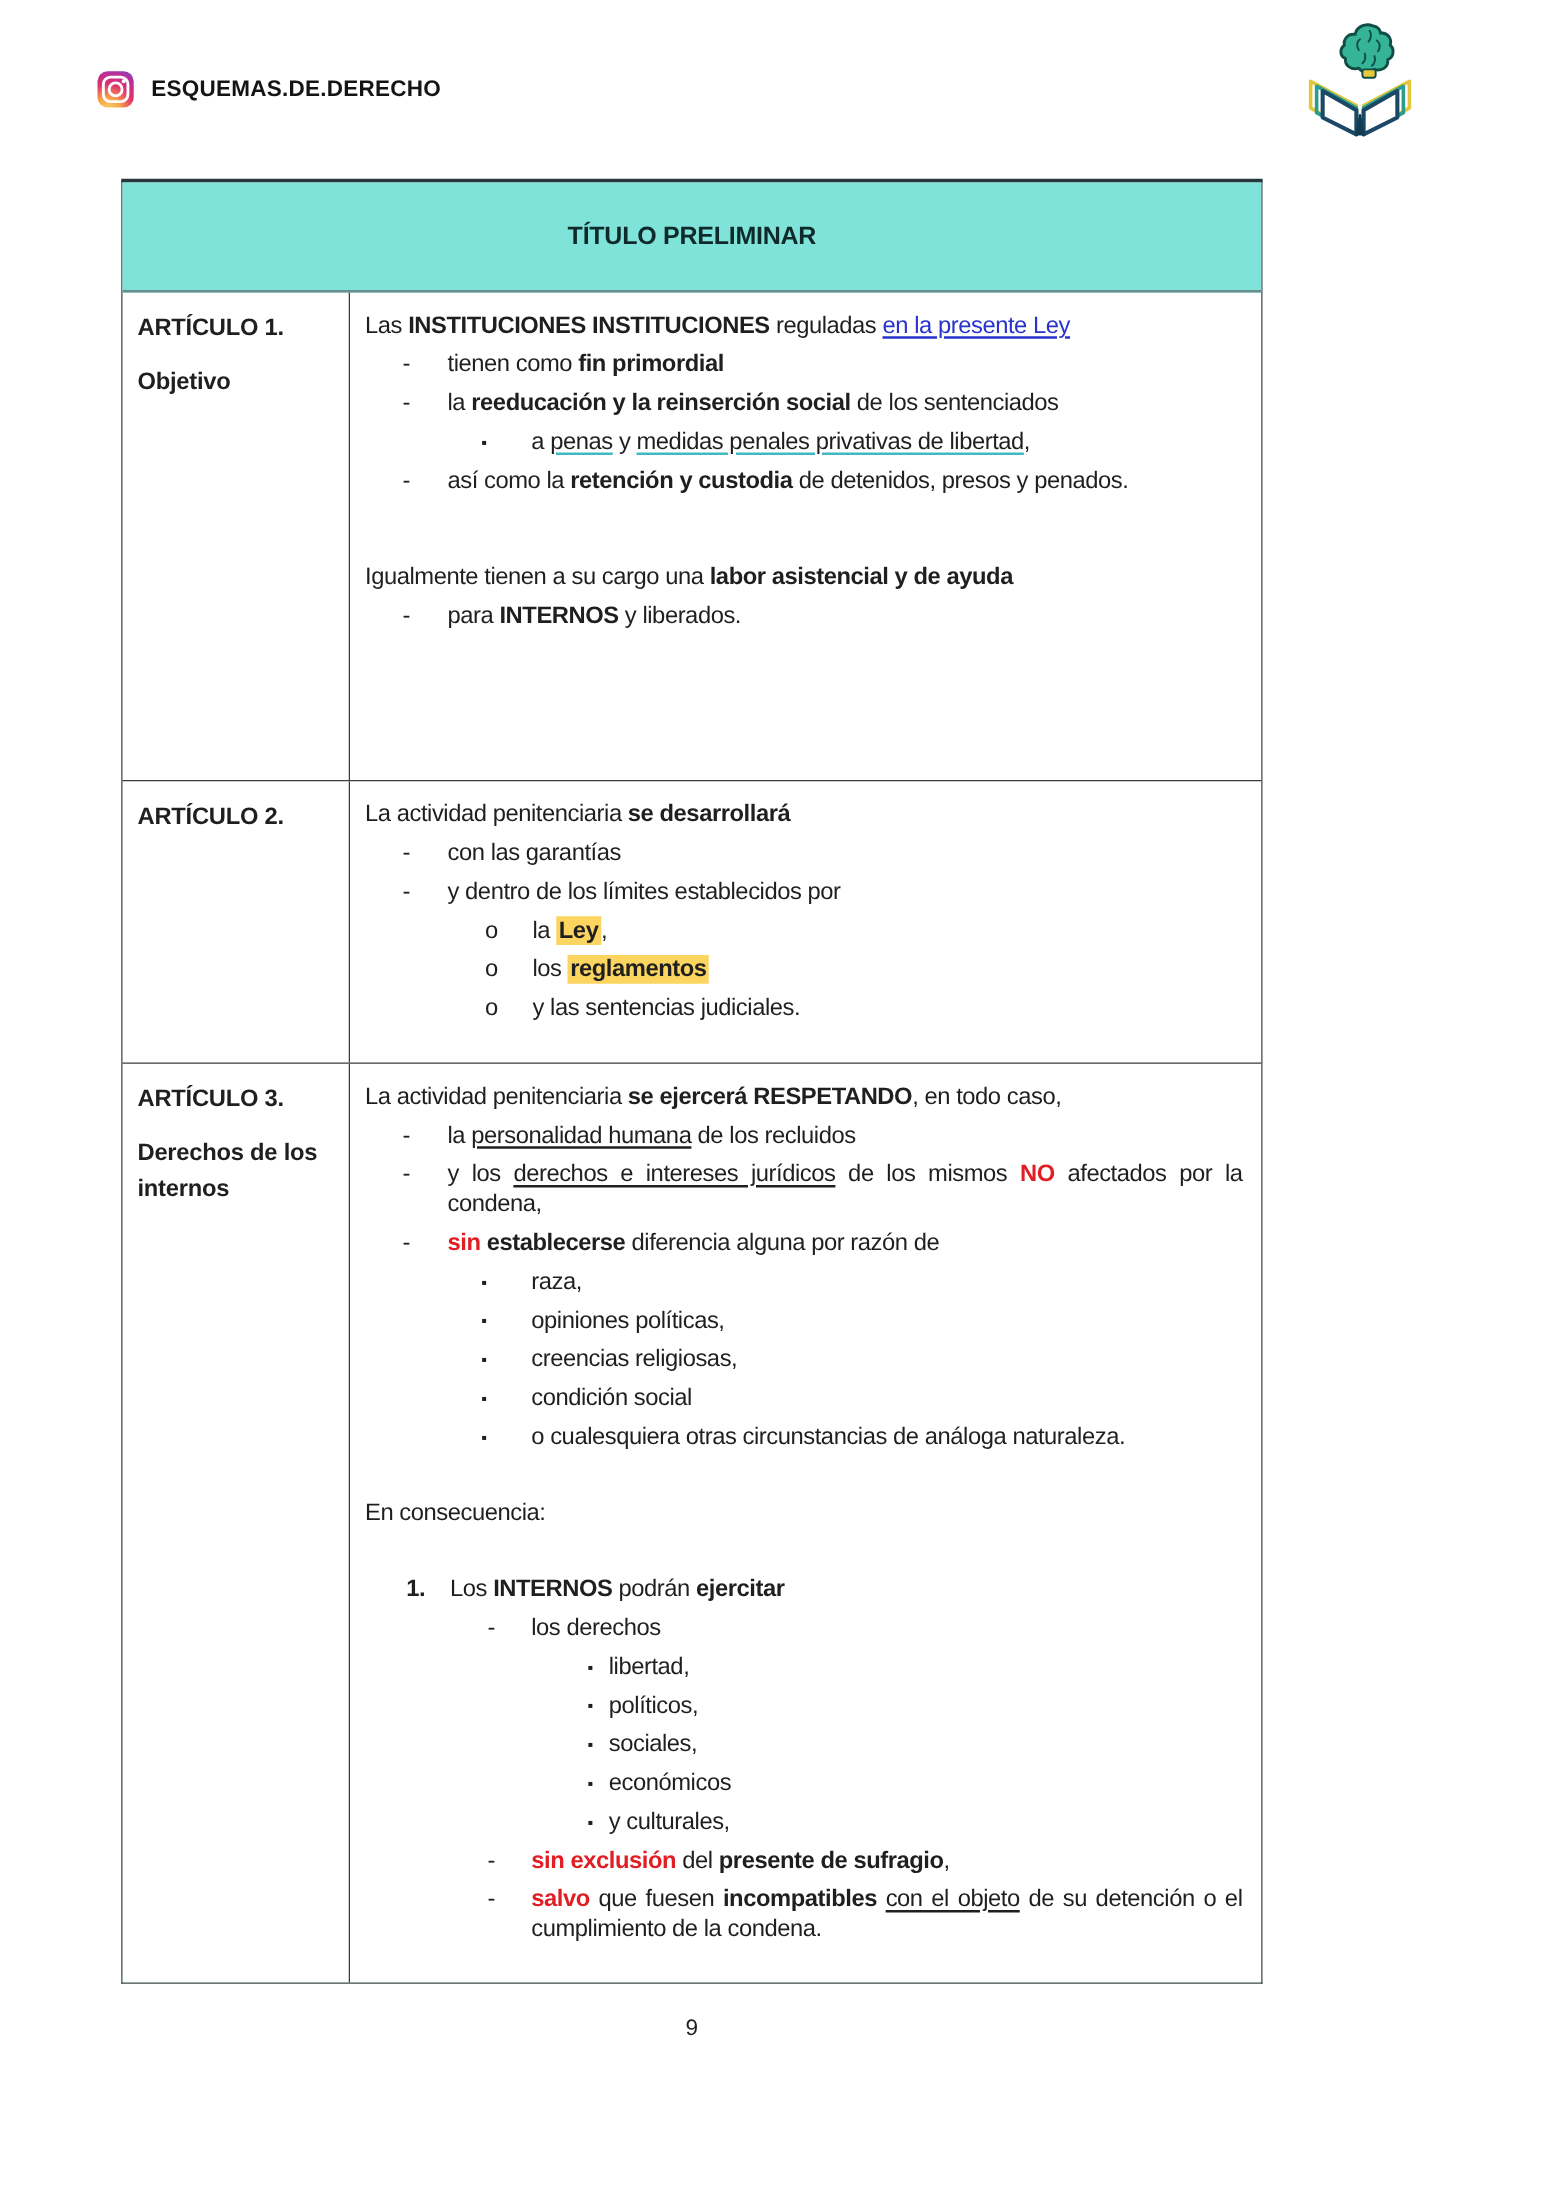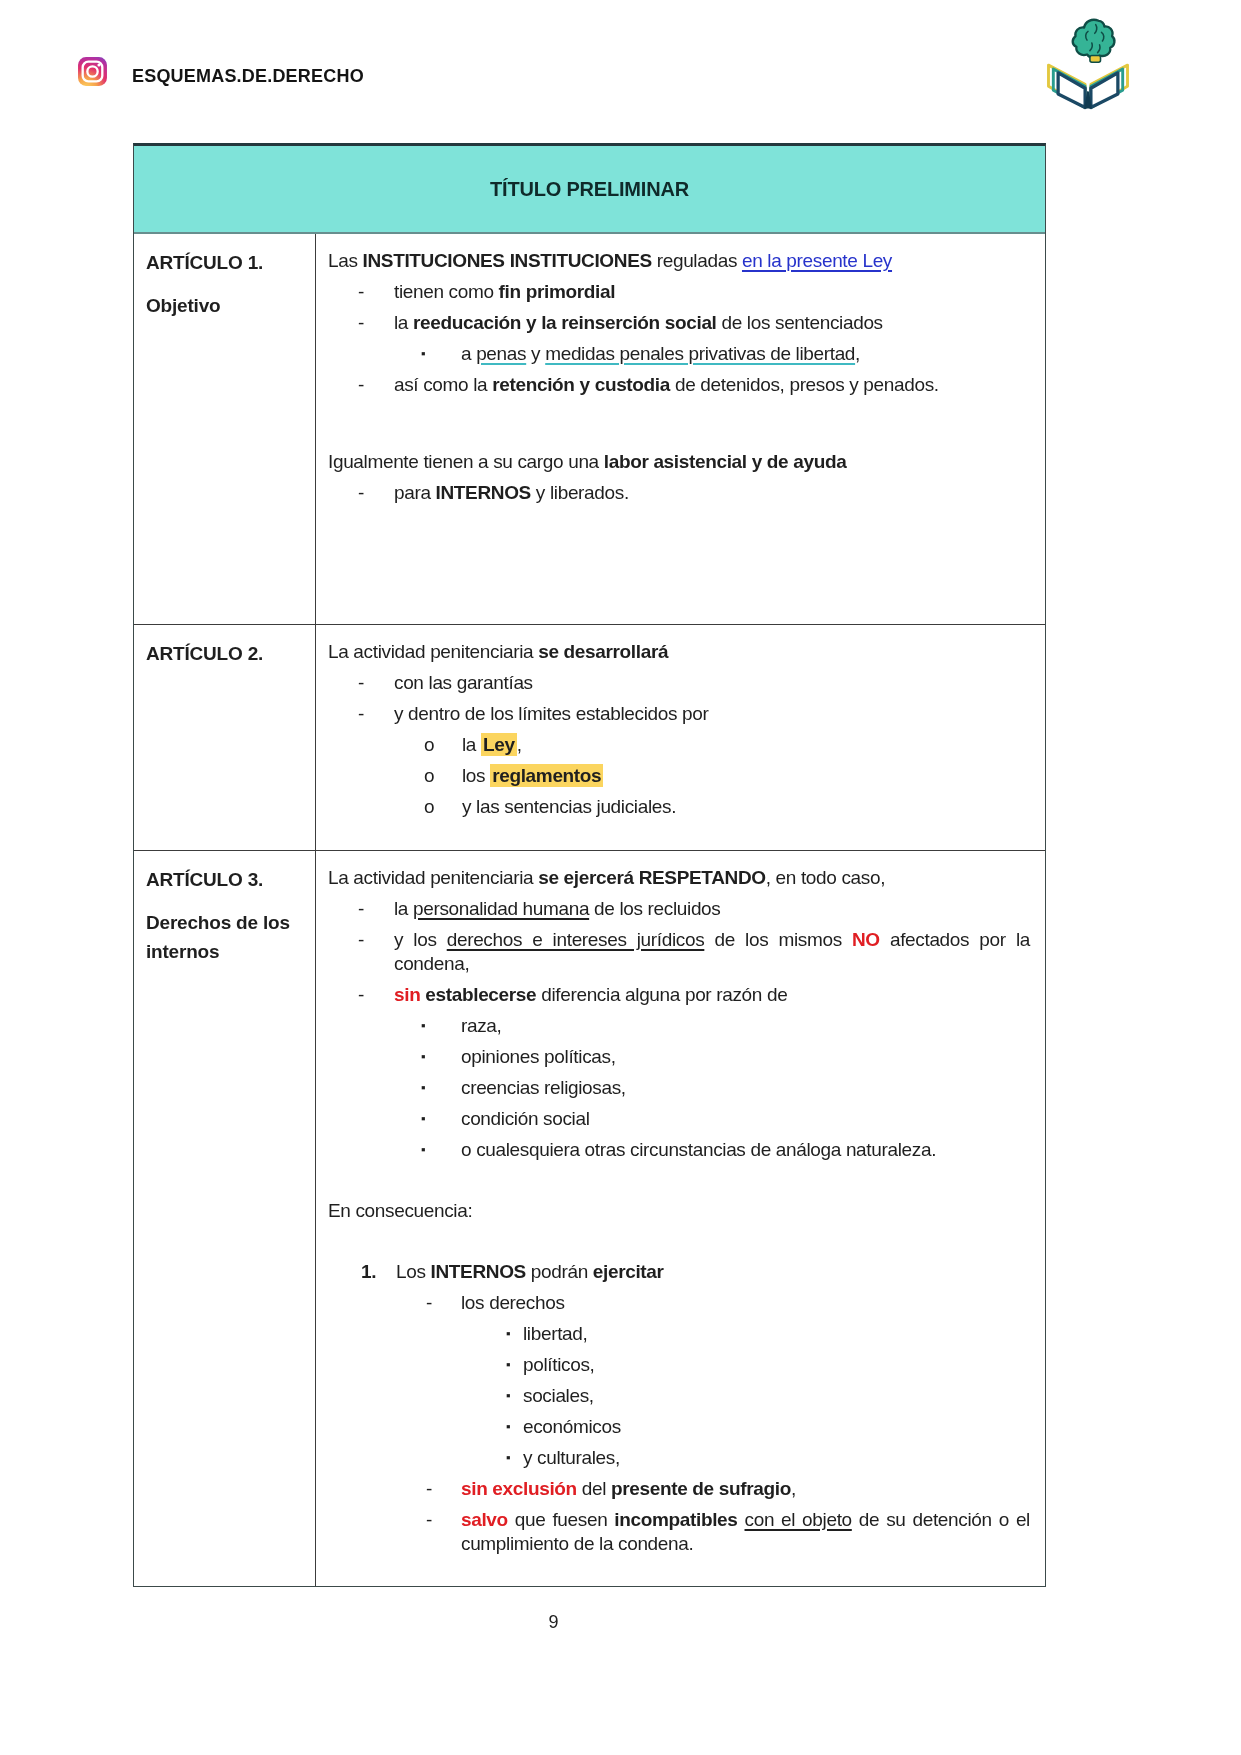--- a/index.html
+++ b/index.html
@@ -2,28 +2,28 @@
 <html style="--header-bg: #7FE3D9; --highlight: #FBD55F; --red: #E01E23; --link-blue: #2733CB; --teal-underline: #3FB9C2;"><head>
 <meta charset="utf-8">
 <style>
   *{box-sizing:border-box;margin:0;padding:0}
   html,body{background:#ffffff}
   body{
     width:1241px;height:1755px;position:relative;overflow:hidden;
     font-family:"Liberation Sans",sans-serif;color:#1f1f1f;
   }
   
-  .topbar{position:absolute;top:56px;left:77px;display:flex;align-items:flex-end;gap:24px}
+  .topbar{position:absolute;top:56px;left:77px;display:flex;align-items:center;gap:13px}
   .ig-icon{width:31px;height:31px;display:block}
   .brand{font-size:18px;font-weight:700;letter-spacing:.2px;color:#141414}
   .logo{position:absolute;top:14px;left:1035px;width:106px;height:108px}
   
   .doc-table{
     position:absolute;left:97px;top:143px;width:913px;
-    border:1.6px solid #3c4a4a;border-top:3.5px solid #24383d;background:#fff;margin-left:36px;
+    border:1.6px solid #3c4a4a;border-top:3.5px solid #24383d;background:#fff;
   }
   .thead{
     height:88px;display:flex;align-items:center;justify-content:center;
     background:var(--header-bg,#7fe3d9);
     border-bottom:2.5px solid #688e8e;
     font-weight:700;font-size:20px;letter-spacing:-.2px;color:#0f2a2a;
   }
   .trow{display:flex}
   .trow + .trow{border-top:1.6px solid #3c3c3c}
   .trow:nth-child(1){min-height:390px}

